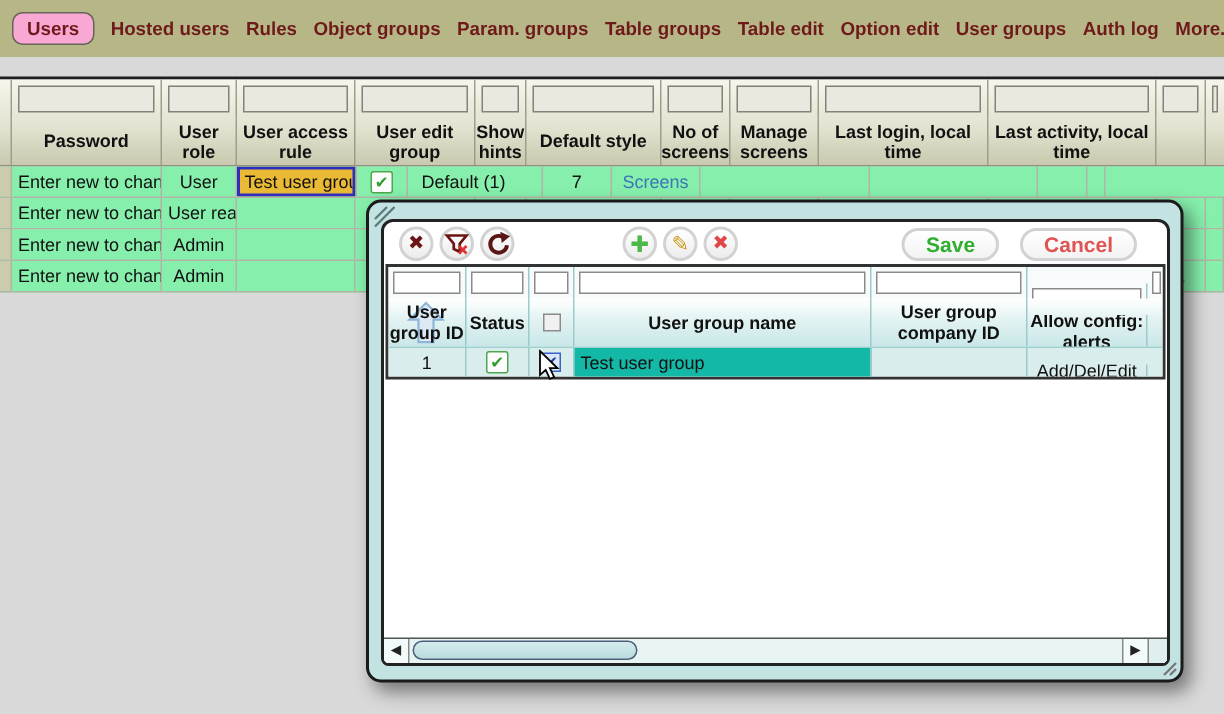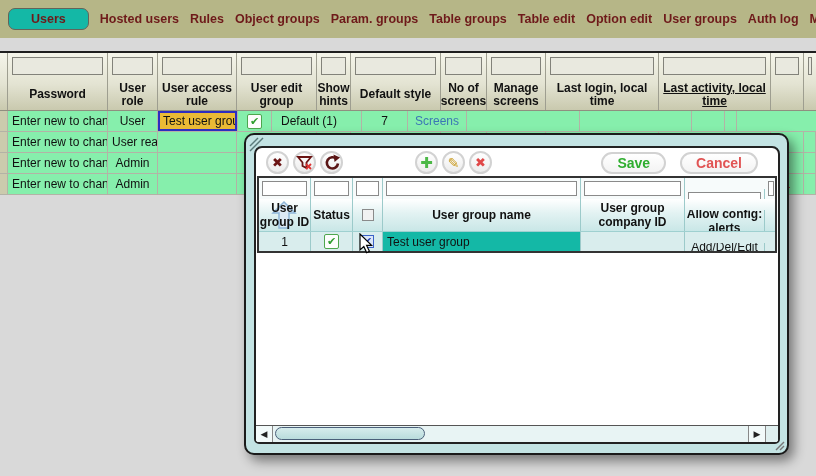--- a/index.html
+++ b/index.html
@@ -4,38 +4,38 @@
 <style>
   * { box-sizing: border-box; margin: 0; padding: 0; }
   html,body { width:816px; height:476px; }
   body { font-family: "Liberation Sans", sans-serif; background:#d9d9d9; overflow:hidden; }
   #stage { position:relative; width:816px; height:476px; overflow:hidden; }
 
   
   .tabbar { position:absolute; left:0; top:0; width:816px; height:38px; background:#b6b687;
             display:flex; align-items:center; gap:11px; padding-left:8px; }
   .tab { font-size:12.5px; font-weight:bold; color:#6e1a1a; white-space:nowrap; cursor:default; }
-  .tab.active { background:#14b8a6; border:1.5px solid #64645a; border-radius:7px; padding:3px 22px; }
+  .tab.active { background:#f9a8d4; border:1.5px solid #64645a; border-radius:7px; padding:3px 9px; }
   .rule { position:absolute; left:0; top:51px; width:816px; height:2px; background:#1f1f1f; }
 
   
   .mtable { position:absolute; left:0; top:53px; width:816px; font-size:12px; color:#111; }
   .mrow { display:flex; width:816px; }
   .mheadblock { background:linear-gradient(180deg,#f5f5ea 0%,#e3e3d2 55%,#c9c9ae 100%); border-bottom:1px solid #8f8f80; }
   .mcell { flex:none; border-right:1px solid #9e9e90; position:relative; overflow:hidden; }
   .mfilter { height:26px; }
   .mhead { height:31px; }
   .mhead .mcell { display:flex; align-items:center; justify-content:center; text-align:center;
                   font-weight:bold; line-height:13px; padding:1px 1px; }
   .mdata { height:21px; background:#86efac; border-bottom:1px solid #b3b3a6; }
   .mdata .mcell { border-right:1px solid #b3b3a6; display:flex; align-items:center; justify-content:center; white-space:nowrap; }
   .mdata .mcell.left { justify-content:flex-start; padding-left:4px; }
   .c0{width:8px;}  .c1{width:100px;} .c2{width:50px;} .c3{width:79px;} .c4{width:80px;}
   .c5{width:34px;} .c6{width:90px;}  .c7{width:46px;} .c8{width:59px;} .c9{width:113px;}
-  .c10{width:112px;text-decoration:underline;} .c11{width:33px;} .c12{width:12px; border-right:none;}
+  .c10{width:112px;} .c11{width:33px;} .c12{width:12px; border-right:none;}
   .mdata .c0 { background:#cbcbad; }
   .fbox { position:absolute; left:4px; right:4px; top:4px; height:18px; background:#e9e9df;
           border:1px solid #82827a; }
   .editcell { width:100%; height:100%; background:#eaba35; border:2px solid #2d2dc0;
               display:flex; align-items:center; padding-left:3px; white-space:nowrap; overflow:hidden; }
   .checkbox-green { width:15px; height:15px; background:#fdfdfd; border:1.5px solid #4ea64e; border-radius:2px;
           display:flex; align-items:center; justify-content:center;
           font-family:"DejaVu Sans", sans-serif; font-size:11px; color:#2f9e2f; }
   .link { color:#3b76b5; }
   .redval { color:#b34a3a; }

